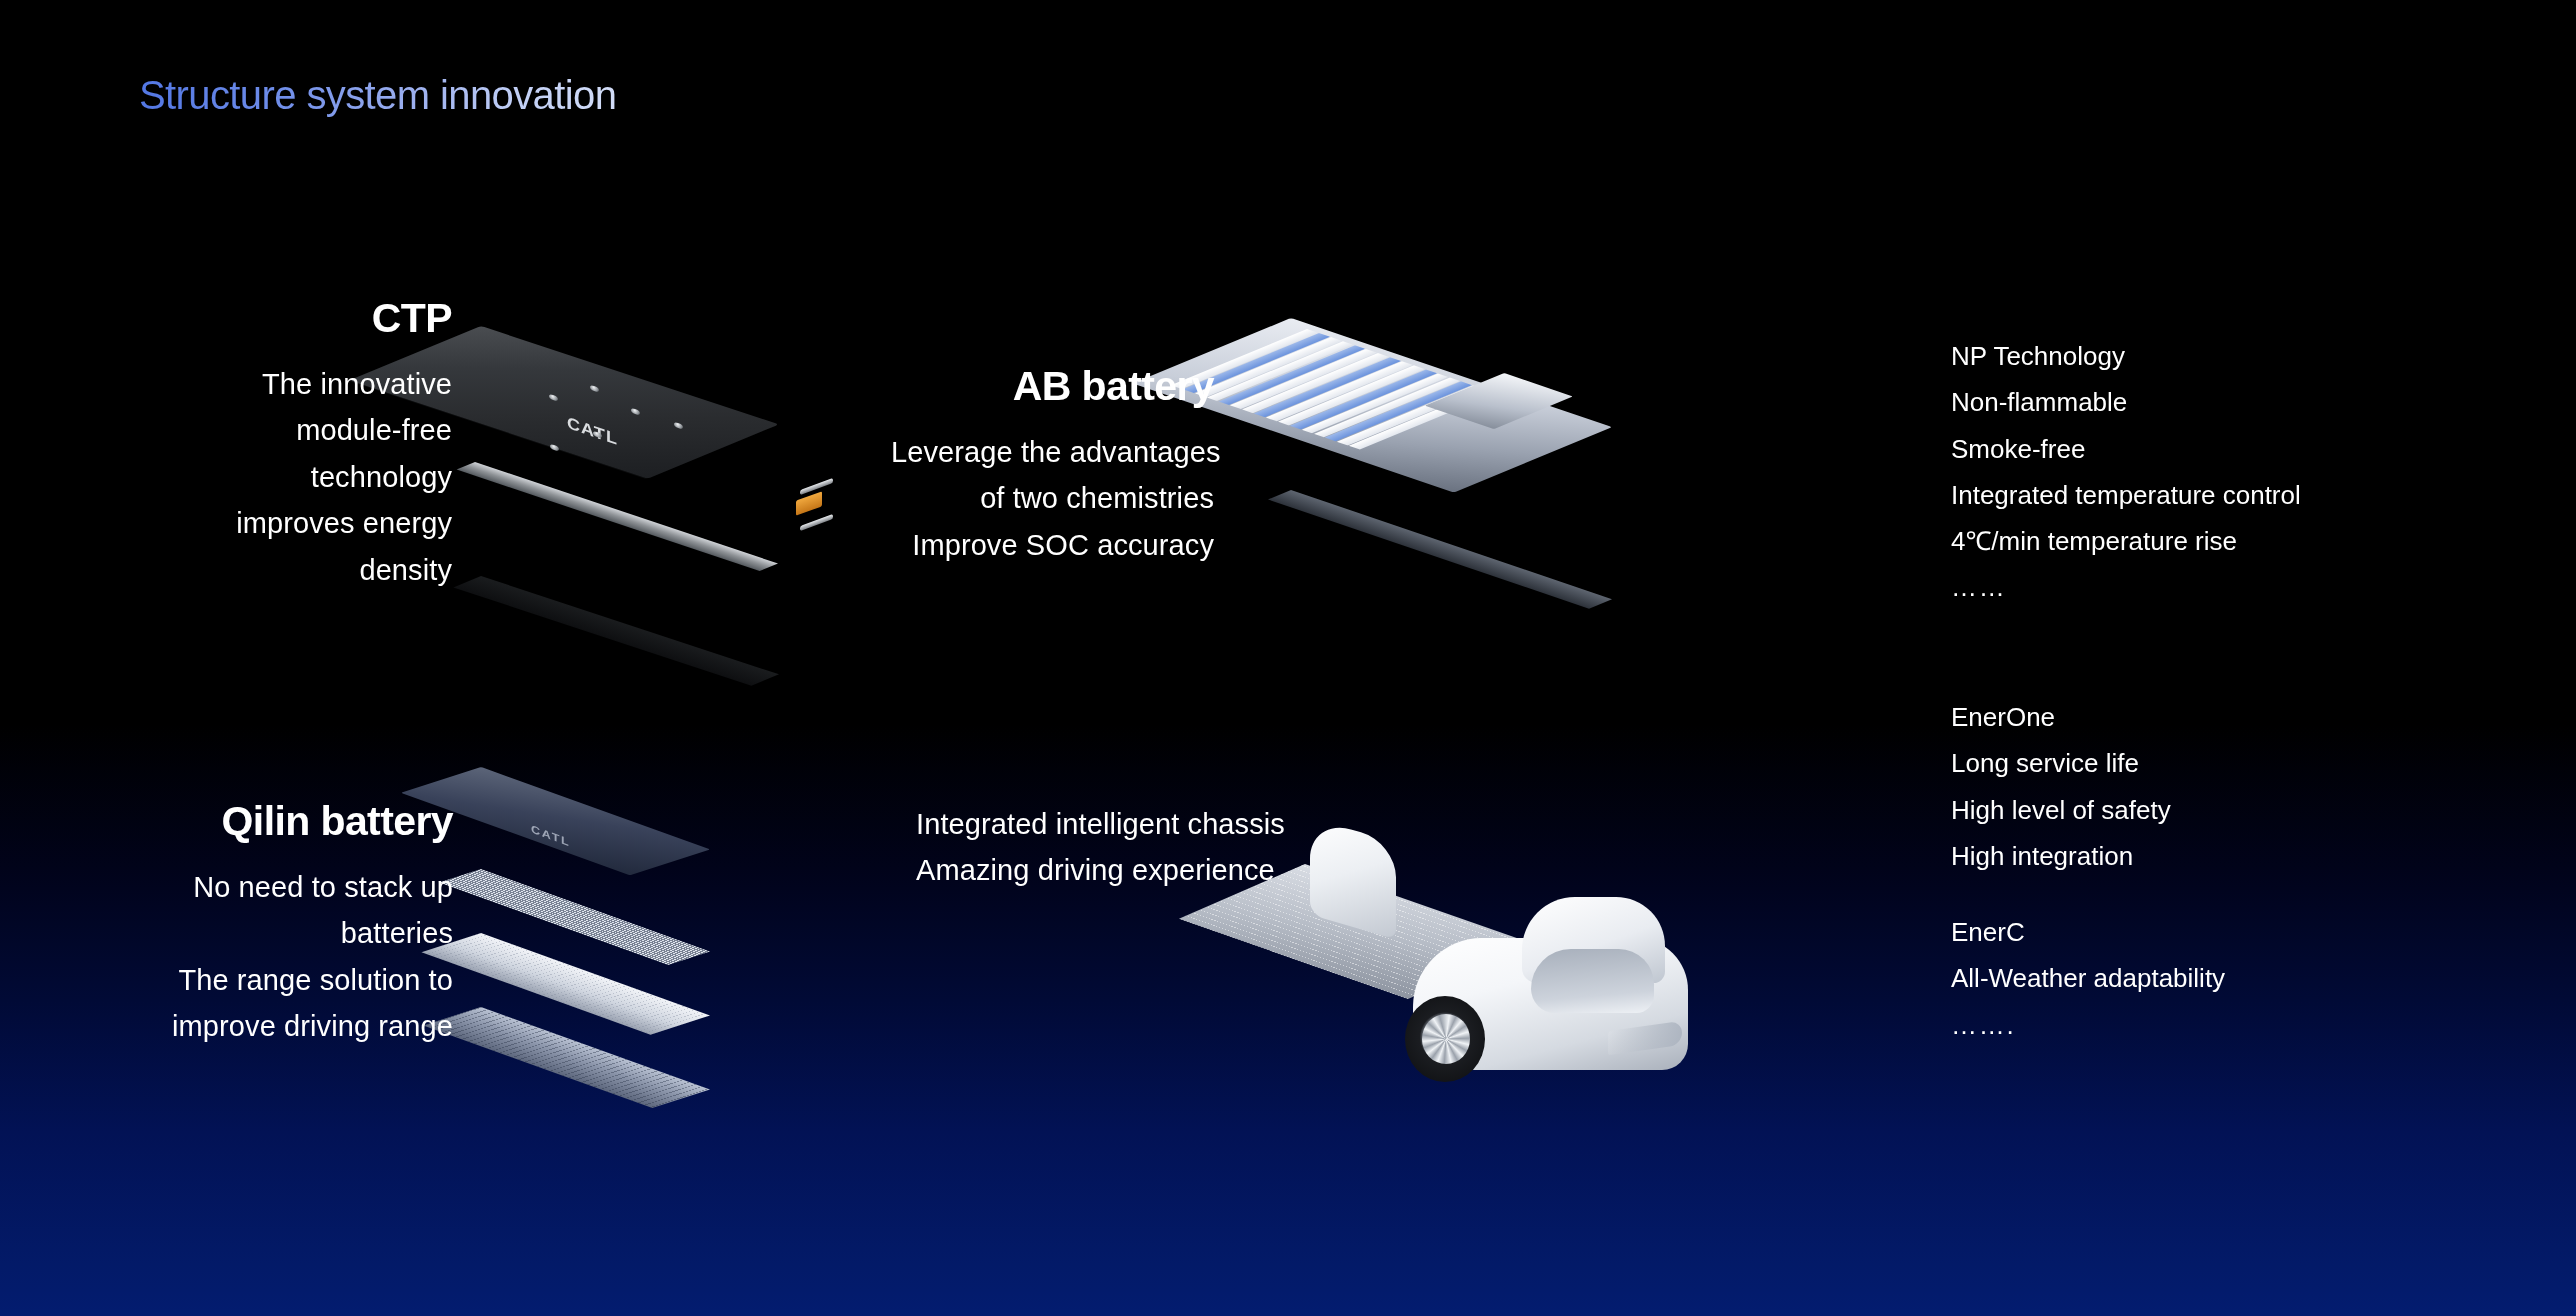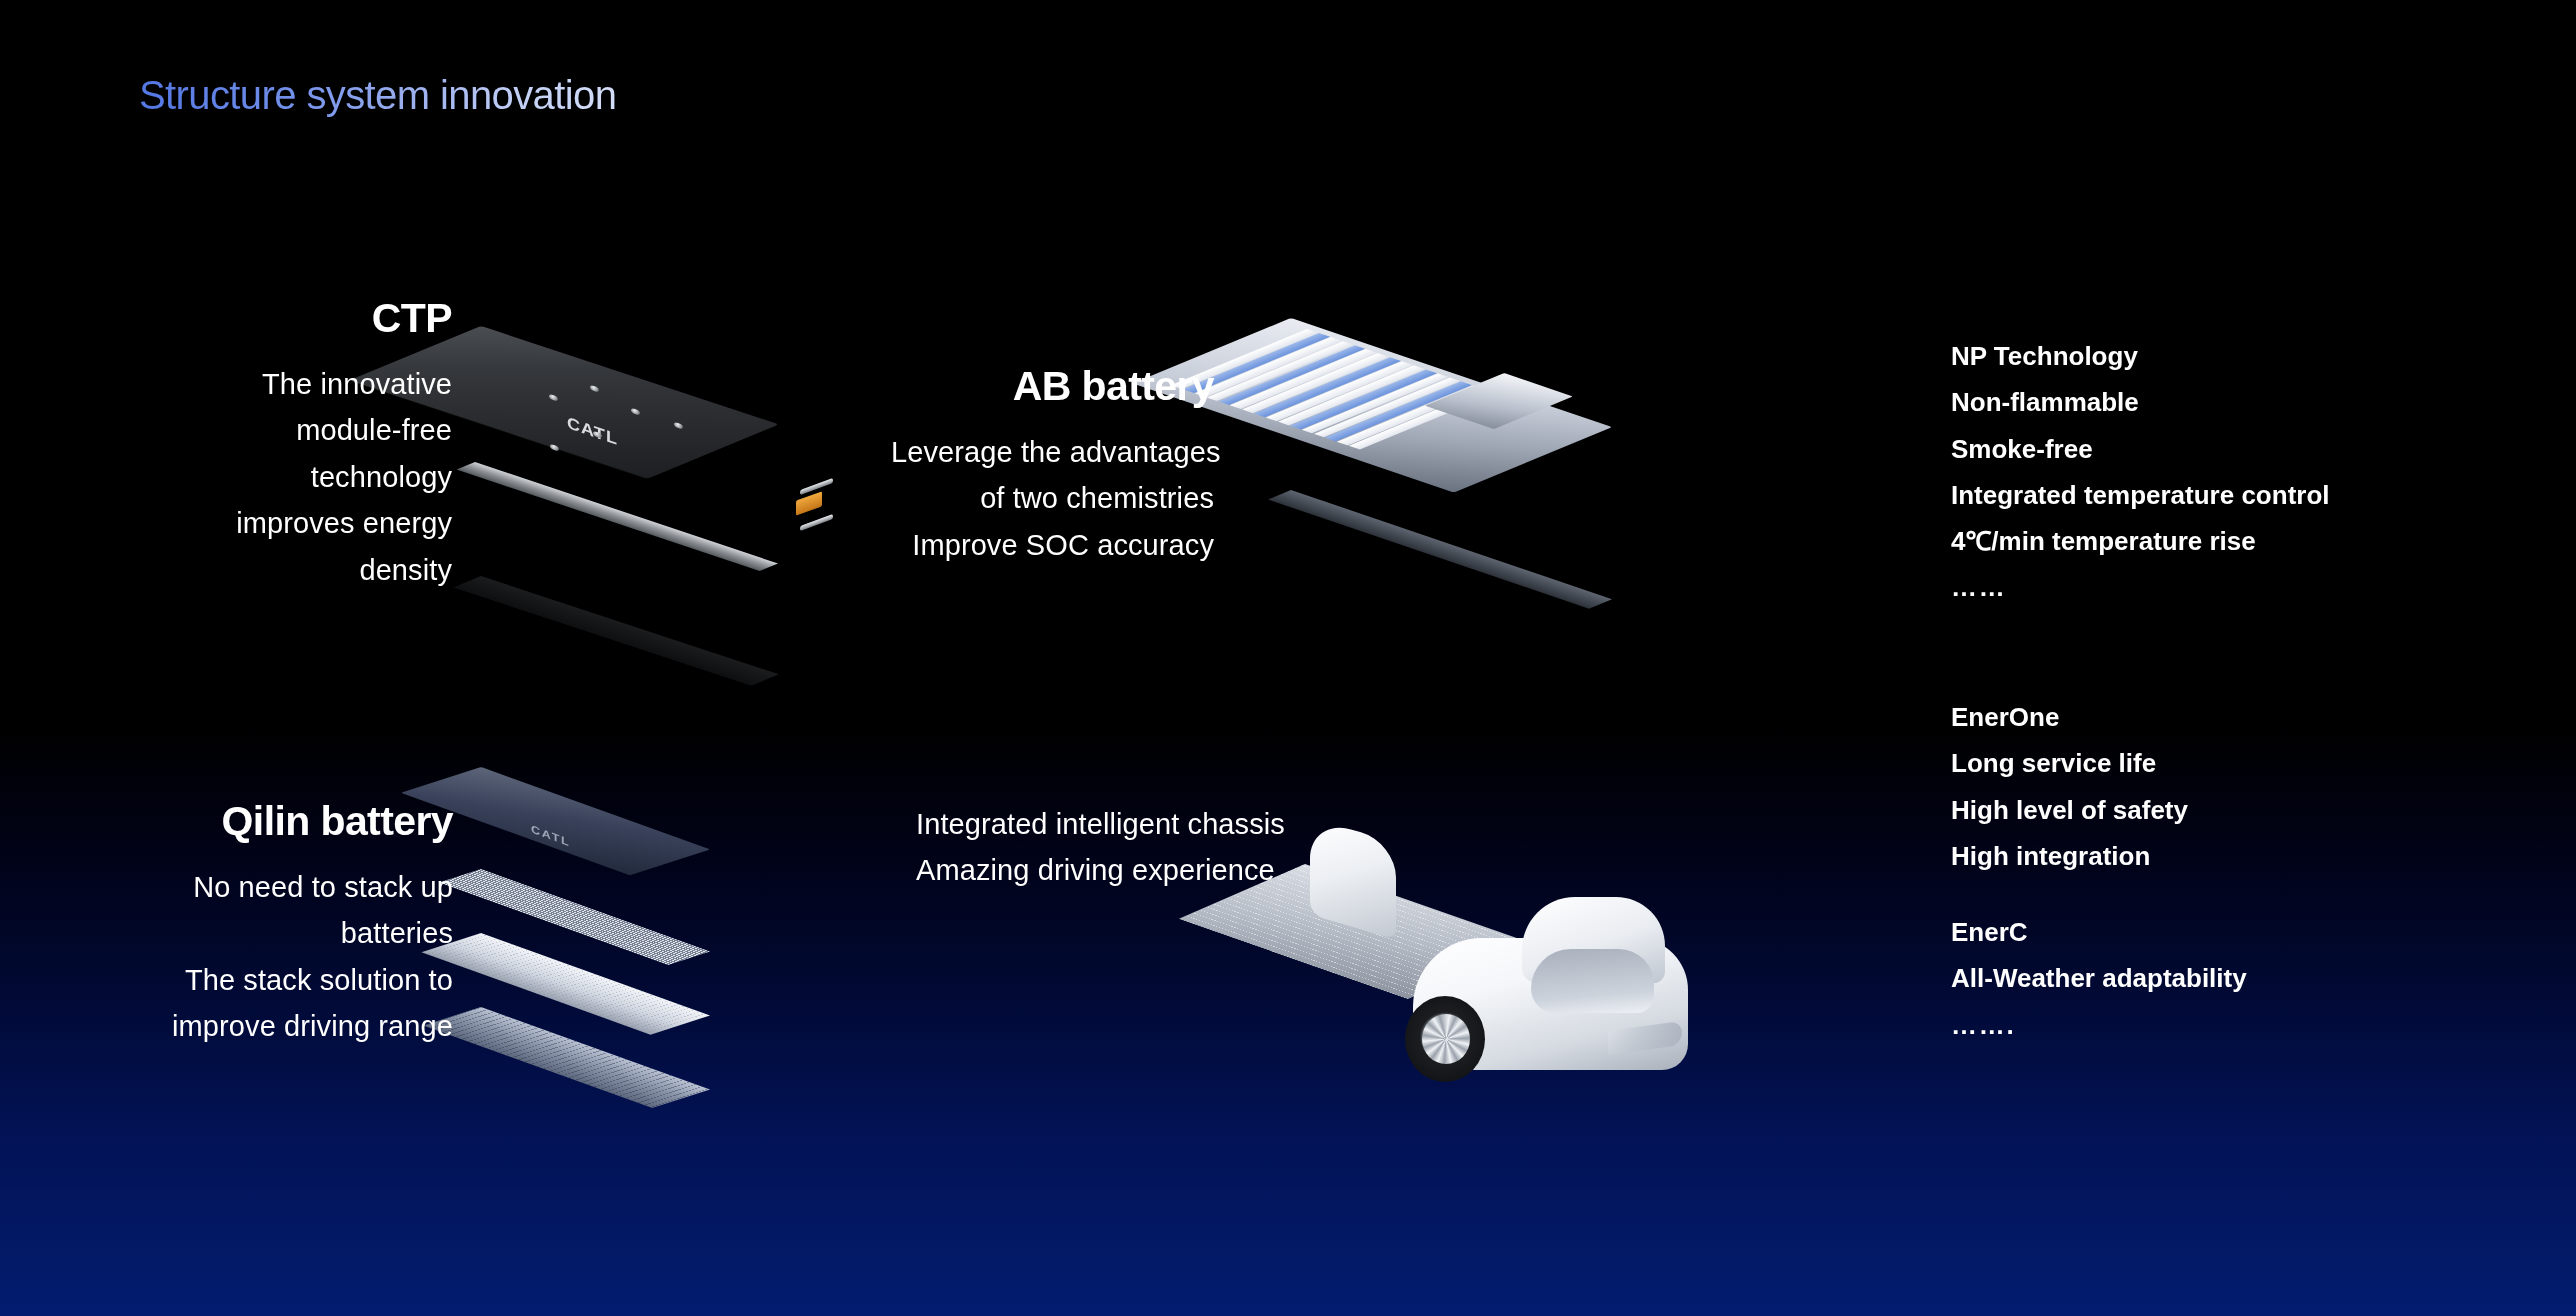--- a/index.html
+++ b/index.html
@@ -54,21 +54,21 @@
   #ctc-text   {left:916px;top:801px; width:346px;}
 
   #ctp-text   .hd{margin-bottom:22px;}
   #ab-text    .hd{margin-bottom:22px;}
   #qilin-text .hd{margin-bottom:22px;}
   #ctc-text   .hd{margin-bottom:22px;}
 
   
   .rlist{
     position:absolute;left:1951px;
-    color:#ffffff;font-weight:700;
+    color:#ffffff;font-weight:400;
     font-size:26px;line-height:1.78;
     white-space:nowrap;
   }
   #rlist-1{top:333px;}
   #rlist-2{top:694px;}
   .rgap{height:30px;}
   .dots{letter-spacing:1.7px;}
 
   
   .img{position:absolute;}
@@ -311,21 +311,21 @@
     <div class="lay mid-ribs"></div>
     <div class="lay base"></div>
     <div class="lay base-ribs"></div>
   </div>
 
   <div class="blk ra" id="qilin-text">
     <div class="hd">Qilin battery</div>
     <div class="bd">
       <div>No need to stack up</div>
       <div>batteries</div>
-      <div>The stack solution to</div>
+      <div>The range solution to</div>
       <div>improve driving range</div>
     </div>
   </div>
 
   <div class="img" id="img-ctc">
     <div class="floor"></div>
     <div class="floor-ribs"></div>
     <div class="rearfender"></div>
     <div class="body"></div>
     <div class="hump"></div>

